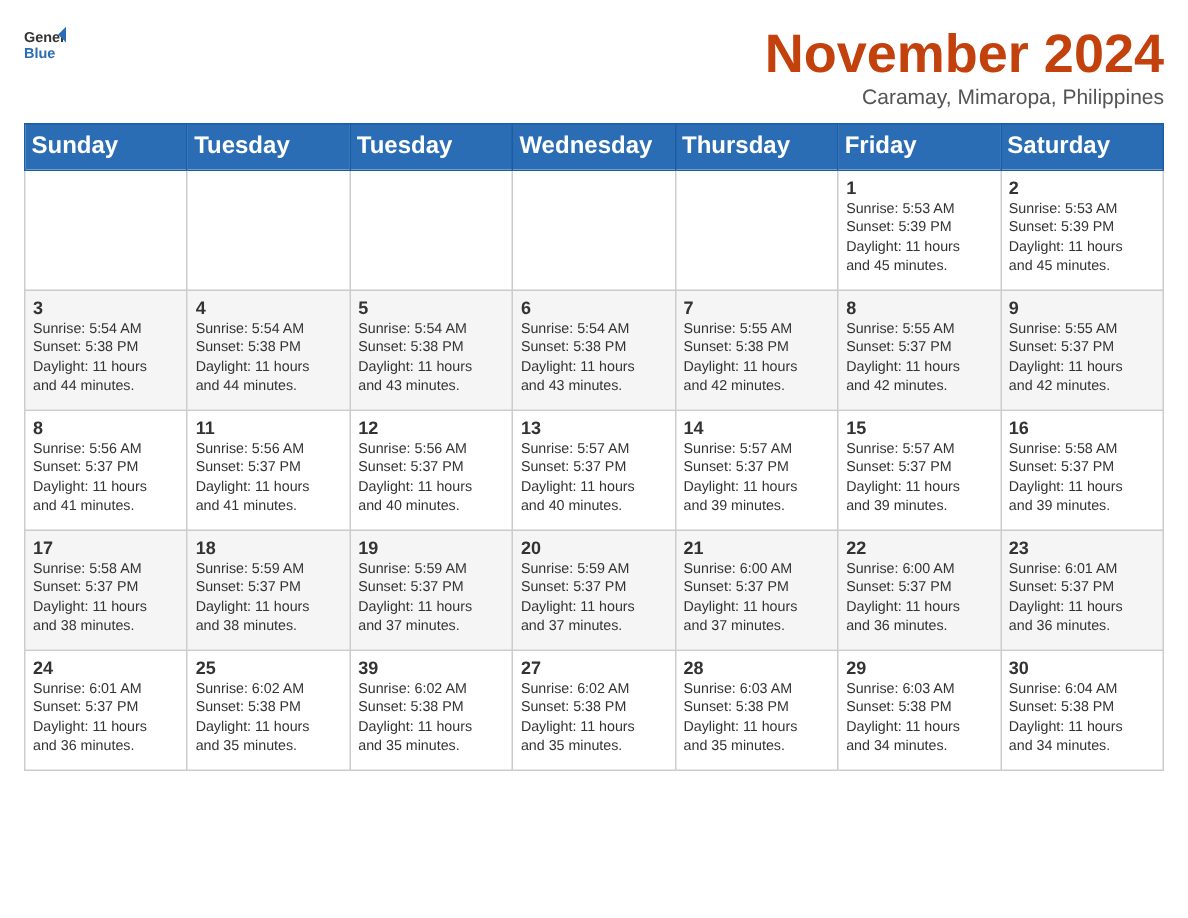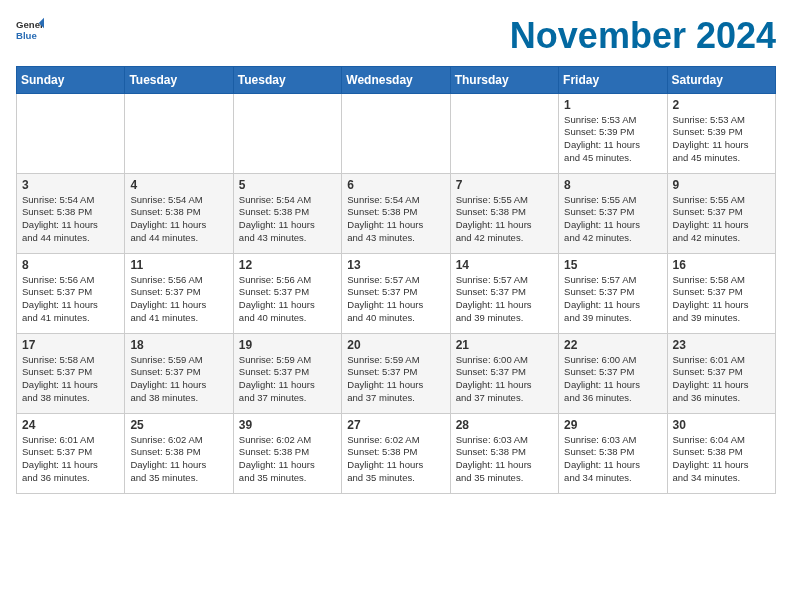--- a/index.html
+++ b/index.html
@@ -24,36 +24,36 @@
     .logo-icon {
       width: 28px;
       height: 28px;
     }
     .title-block {
       text-align: right;
     }
     .month-title {
       font-size: 36px;
       font-weight: bold;
-      color: #0369a1;
+      color: #c2410c;
       line-height: 1.1;
     }
     .location {
       font-size: 14px;
       color: #555;
     }
     .calendar {
       width: 100%;
       border-collapse: collapse;
       border: 1px solid #ccc;
     }
     .calendar th {
       background: #2a6db5;
       color: #fff;
-      font-size: 12px;
+      font-size: 16px;
       font-weight: bold;
       padding: 6px 4px;
       text-align: left;
       border: 1px solid #1a5da5;
       margin-left: 18px;
     }
     .calendar td {
       vertical-align: top;
       border: 1px solid #ccc;
       padding: 4px 5px;
@@ -87,20 +87,21 @@
 <div class="header">
   <div class="logo">
     <svg class="logo-icon" viewBox="0 0 32 32">
       <text x="0" y="14" font-size="11" font-weight="bold" fill="#333">General</text>
       <text x="0" y="26" font-size="11" font-weight="bold" fill="#2a6db5">Blue</text>
       <polygon points="26,8 32,2 32,14" fill="#2a6db5"></polygon>
     </svg>
   </div>
   <div class="title-block">
     <div class="month-title">November 2024</div>
+    <div class="location">Caramay, Mimaropa, Philippines</div>
   </div>
 </div>
 
 <table class="calendar">
   <thead>
     <tr>
     <th>Sunday</th>
         <th>Tuesday</th>
         <th>Tuesday</th>
         <th>Wednesday</th>

